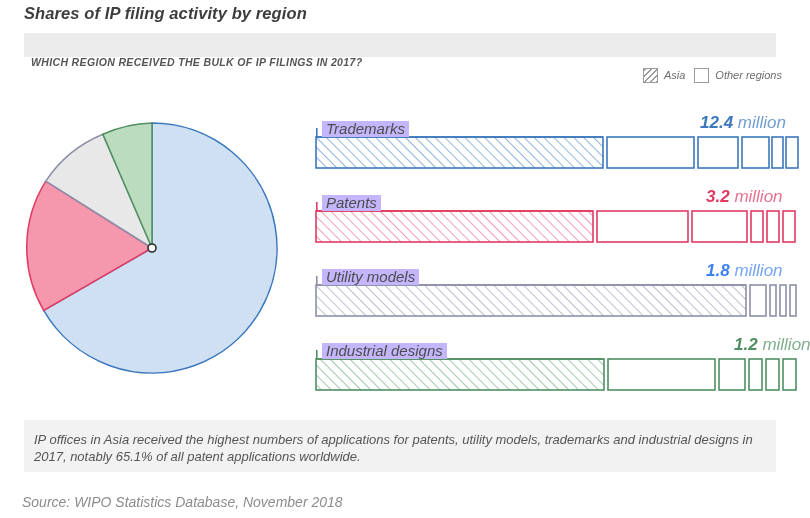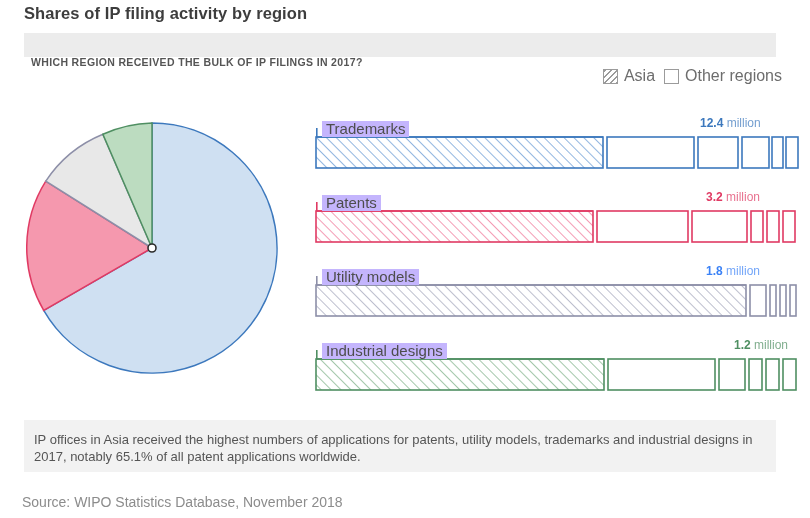--- a/index.html
+++ b/index.html
@@ -4,21 +4,21 @@
 <style>
   html,body{margin:0;padding:0;}
   body{
     width:810px;height:518px;
     background:#ffffff;
     font-family:"Liberation Sans", sans-serif;
     color:#4a4a4a;
     overflow:hidden;
     position:relative;
   }
-  #stage{position:relative;width:810px;height:394px;}
+  #stage{position:relative;width:810px;height:394px;font-style:italic;}
 
   
   .title{
     position:absolute;left:24px;top:4px;
     font-size:16.5px;font-weight:bold;color:#3d3d3d;
     letter-spacing:0.1px;
   }
   .subtitle-band{
     position:absolute;left:24px;top:33px;width:752px;height:24px;
     background:#ececec;
@@ -26,21 +26,21 @@
   .subtitle-text{
     position:absolute;left:31px;top:56px;
     font-size:10.5px;font-weight:bold;color:#555555;
     letter-spacing:0.35px;
   }
 
   
   .legend{
     position:absolute;right:28px;top:68px;
     display:flex;align-items:center;gap:9px;
-    font-size:16px;color:#6d6d6d;text-align:center;
+    font-size:11px;color:#6d6d6d;text-align:center;
   }
   .legend-item{display:flex;align-items:center;gap:6px;}
   .legend-swatch{
     width:13px;height:13px;border:1.4px solid #9b9b9b;background:#ffffff;
     display:block;
   }
   .legend-swatch.hatched{
     background-image:repeating-linear-gradient(
       -45deg,
       #9b9b9b 0px,#9b9b9b 1.1px,
@@ -56,21 +56,21 @@
   .bar-label{
     position:absolute;
     font-size:15px;color:#4d4d4d;
     background:#c4b5fd;
     padding:0 4px;
     line-height:16px;
     white-space:nowrap;
   }
   .bar-value{
     position:absolute;
-    font-size:12px;white-space:nowrap;line-height:14px;text-align:center;
+    font-size:17px;white-space:nowrap;line-height:14px;text-align:center;
   }
   .bar-value b{font-weight:bold;}
   .bar-value span{font-weight:normal;opacity:.72;}
 
   
   .note-band{
     position:absolute;left:24px;top:420px;width:752px;height:52px;
     background:#f2f2f2;
   }
   .note-text{

